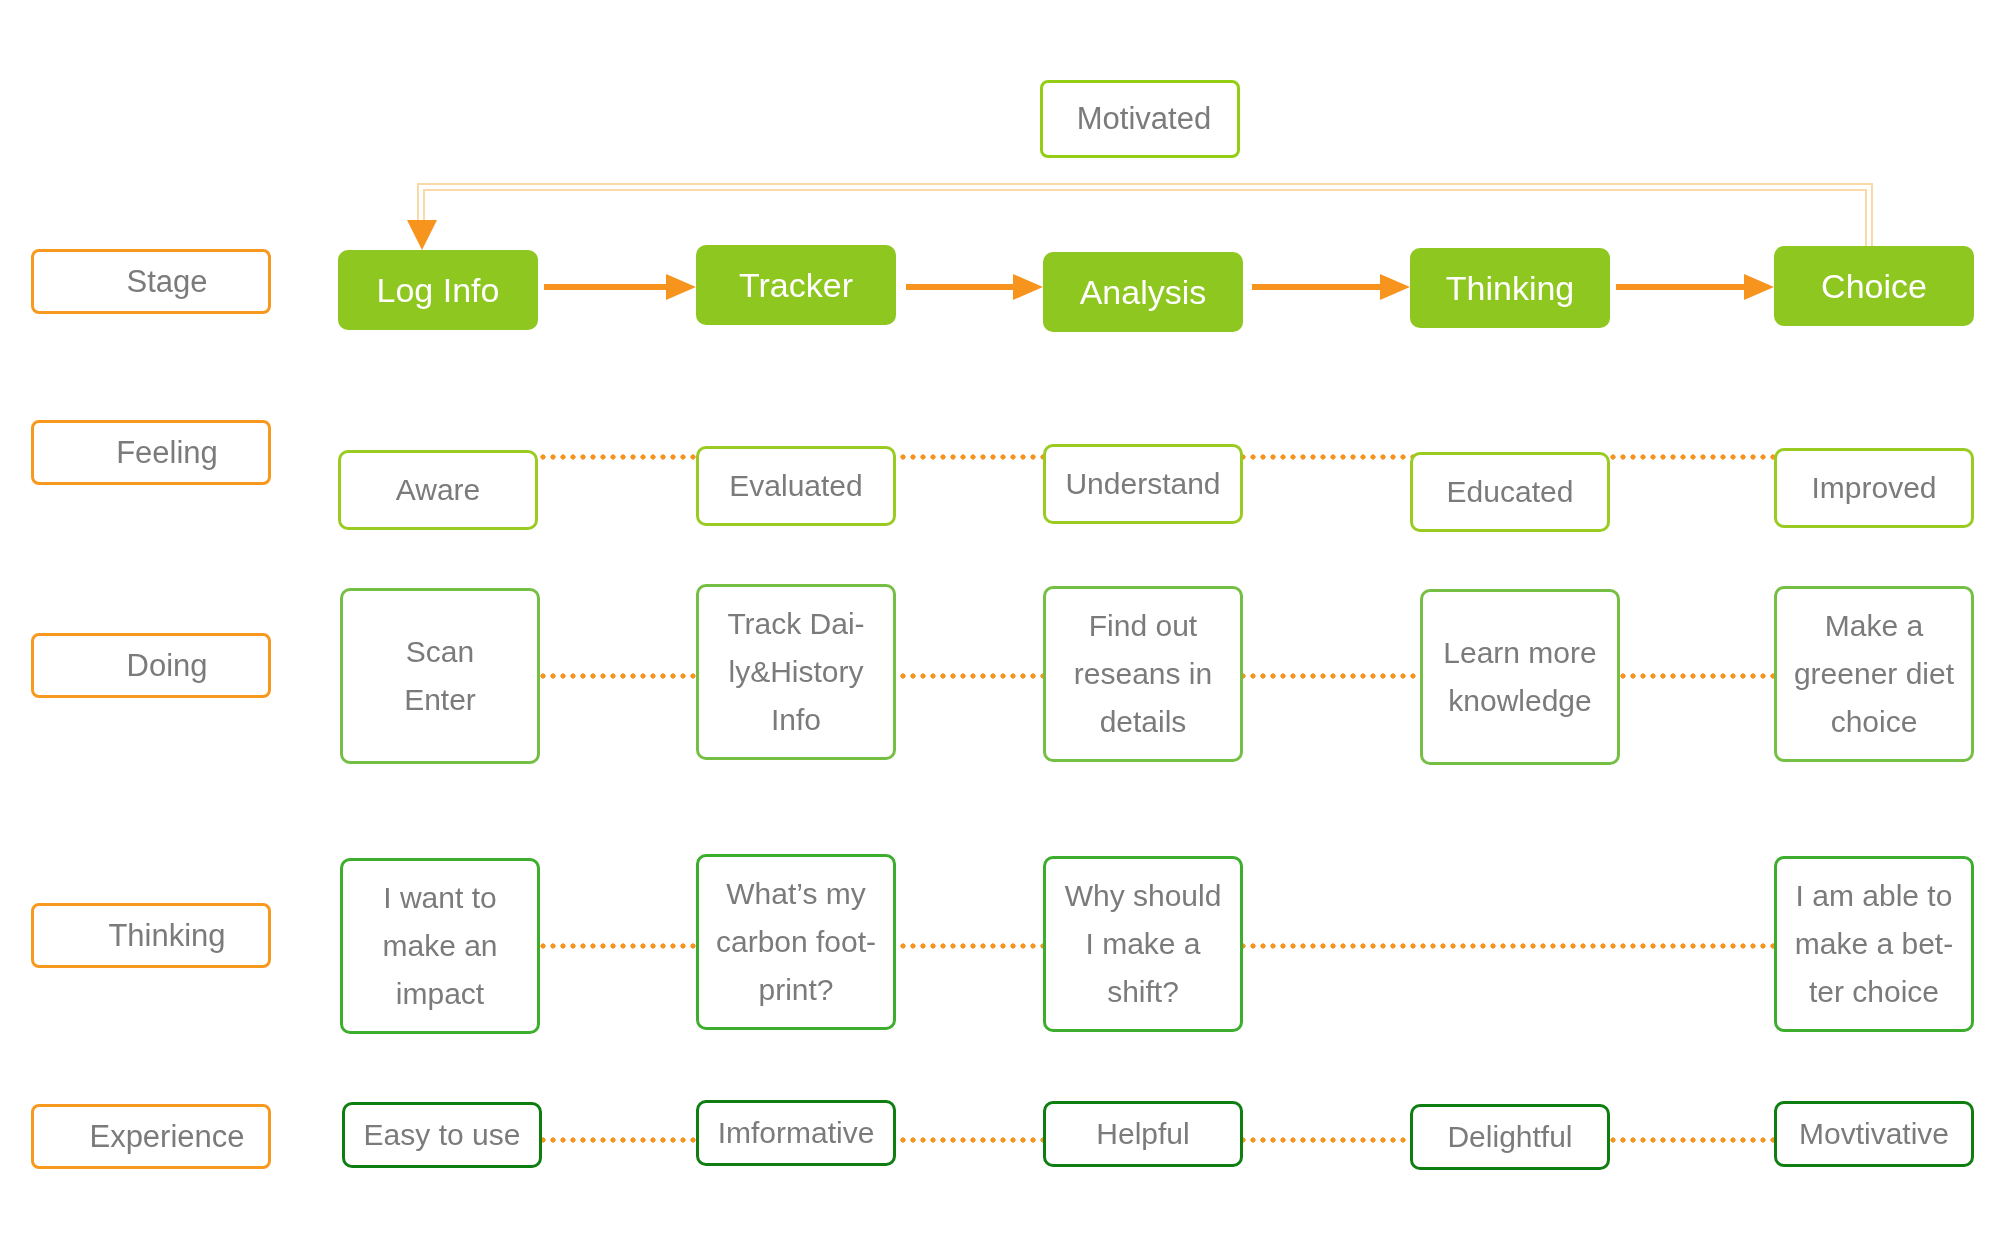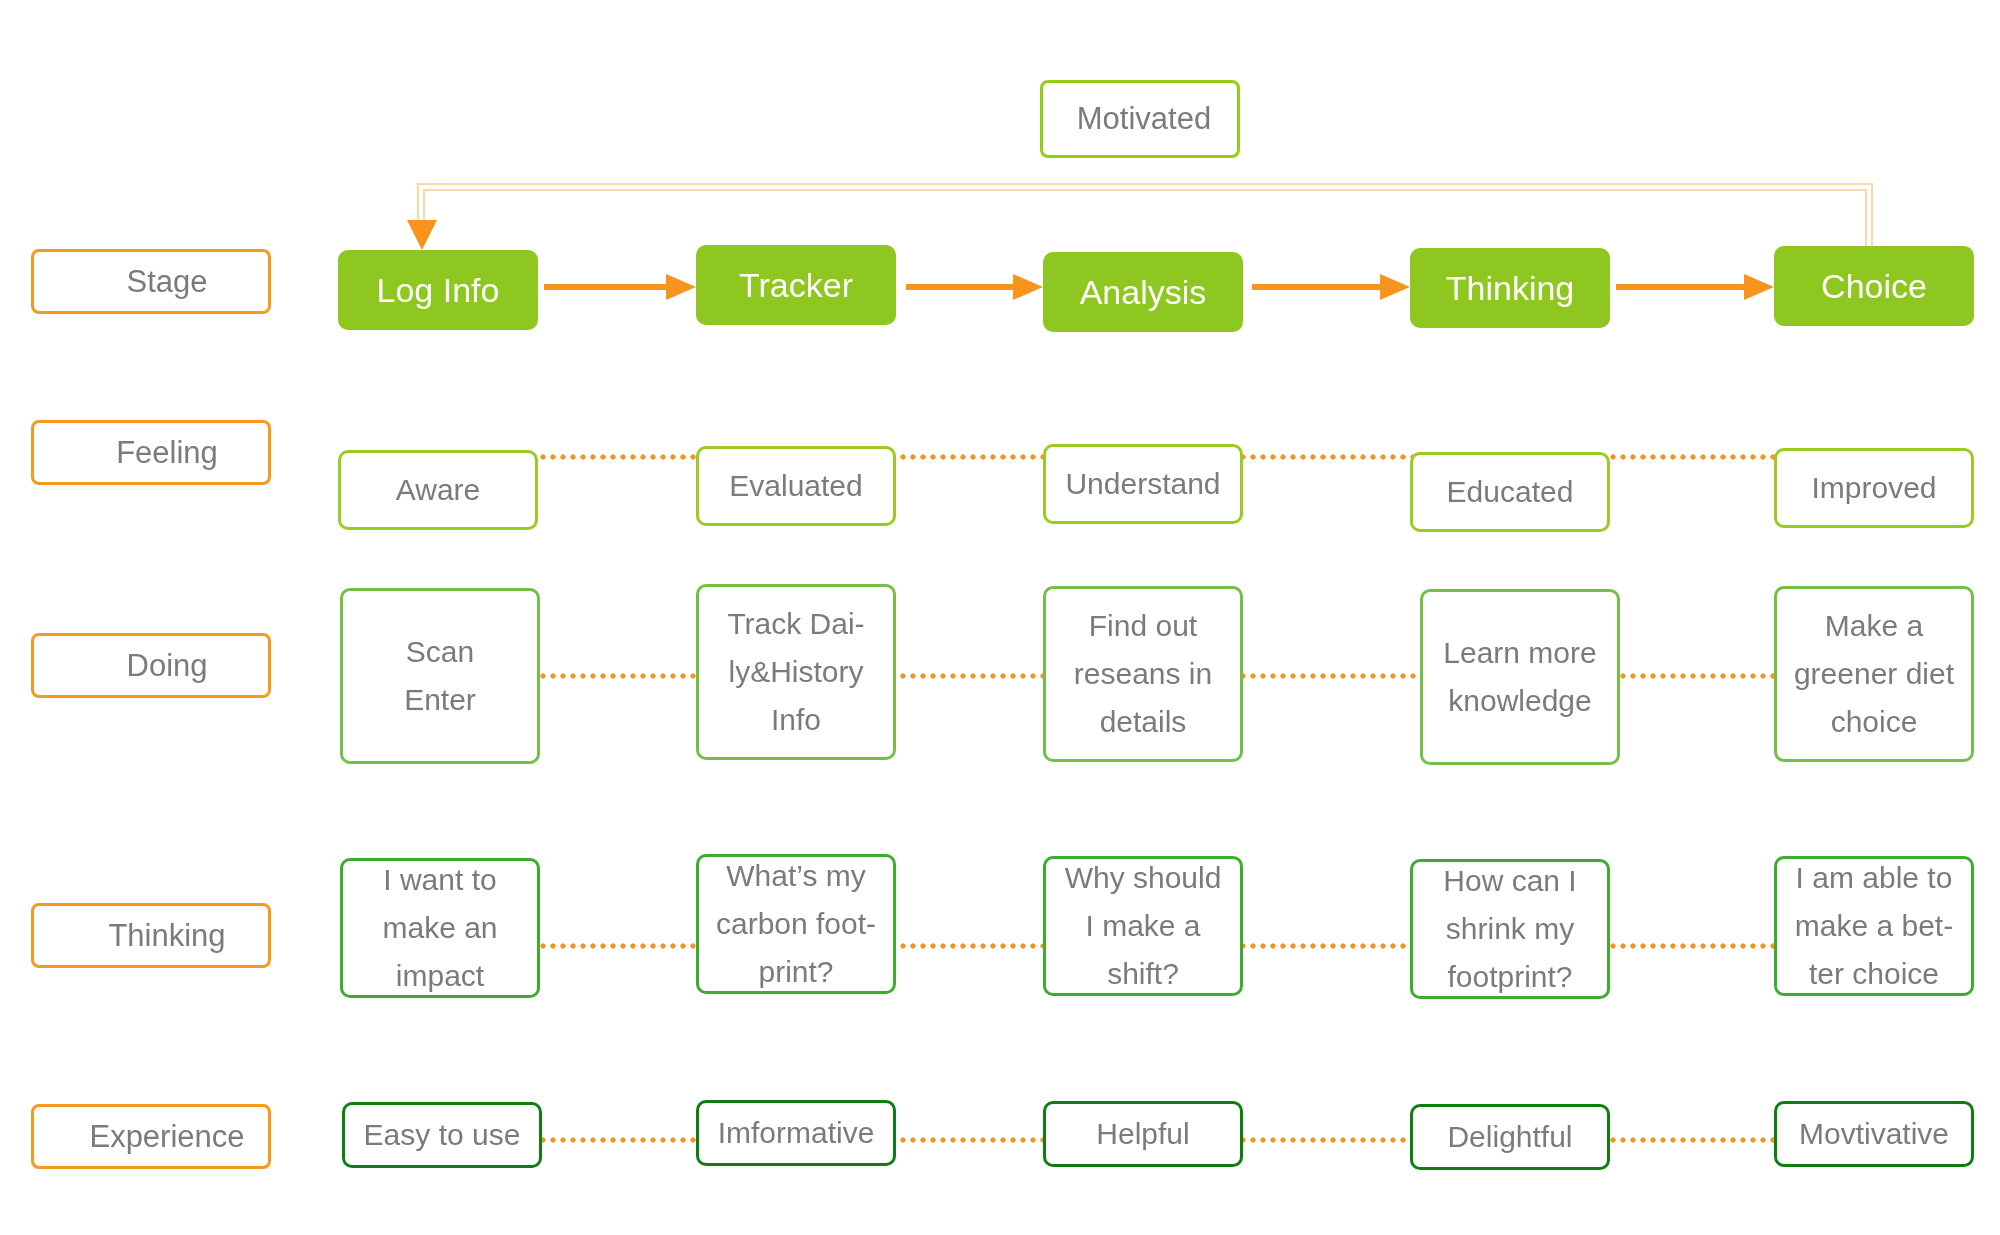--- a/index.html
+++ b/index.html
@@ -30,21 +30,21 @@
     position:absolute;width:200px;z-index:1;background:#fff;
     border-radius:10px;display:flex;align-items:center;justify-content:center;
     text-align:center;color:#7b7b7b;font-size:30px;white-space:pre-line;
     box-sizing:border-box;
   }
   .stage{
     height:80px;background:#8DC71F;border:none;color:#ffffff;font-size:34px;
   }
   .feeling{height:80px;border:3px solid #9ACB21;margin-top:33px;}
   .doing{height:176px;border:3px solid #74BF44;line-height:48px;}
-  .thinking{height:140px;border:3px solid #3CAD2C;line-height:48px;}
+  .thinking{height:176px;border:3px solid #3CAD2C;line-height:48px;}
   .experience{height:66px;border:3px solid #0E7E10;}
   .motivated{
     position:absolute;left:1040px;top:80px;width:200px;height:78px;z-index:2;
     border:3px solid #94CE14;border-radius:8px;background:#fff;
     display:flex;align-items:center;justify-content:center;
     font-size:31px;color:#7b7b7b;box-sizing:border-box;padding-left:8px;
   }
   
   .arrow{position:absolute;top:284px;height:6px;background:#F7941E;z-index:1;}
   .arrow::after{
@@ -122,23 +122,20 @@
 
   <div class="cell thinking" style="left:340px;top:858px"><span>I want to
 make an
 impact</span></div>
   <div class="cell thinking" style="left:696px;top:854px"><span>What’s my
 carbon foot-
 print?</span></div>
   <div class="cell thinking" style="left:1043px;top:856px"><span>Why should
 I make a
 shift?</span></div>
-  <div class="cell thinking" style="left:1410px;top:859px"><span>How can I
-shrink my
-footprint?</span></div>
   <div class="cell thinking" style="left:1774px;top:856px"><span>I am able to
 make a bet-
 ter choice</span></div>
 
   <div class="cell experience" style="left:342px;top:1102px"><span>Easy to use</span></div>
   <div class="cell experience" style="left:1043px;top:1101px"><span>Helpful</span></div>
   <div class="cell experience" style="left:696px;top:1100px"><span>Imformative</span></div>
   <div class="cell experience" style="left:1410px;top:1104px"><span>Delightful</span></div>
   <div class="cell experience" style="left:1774px;top:1101px"><span>Movtivative</span></div>
 

